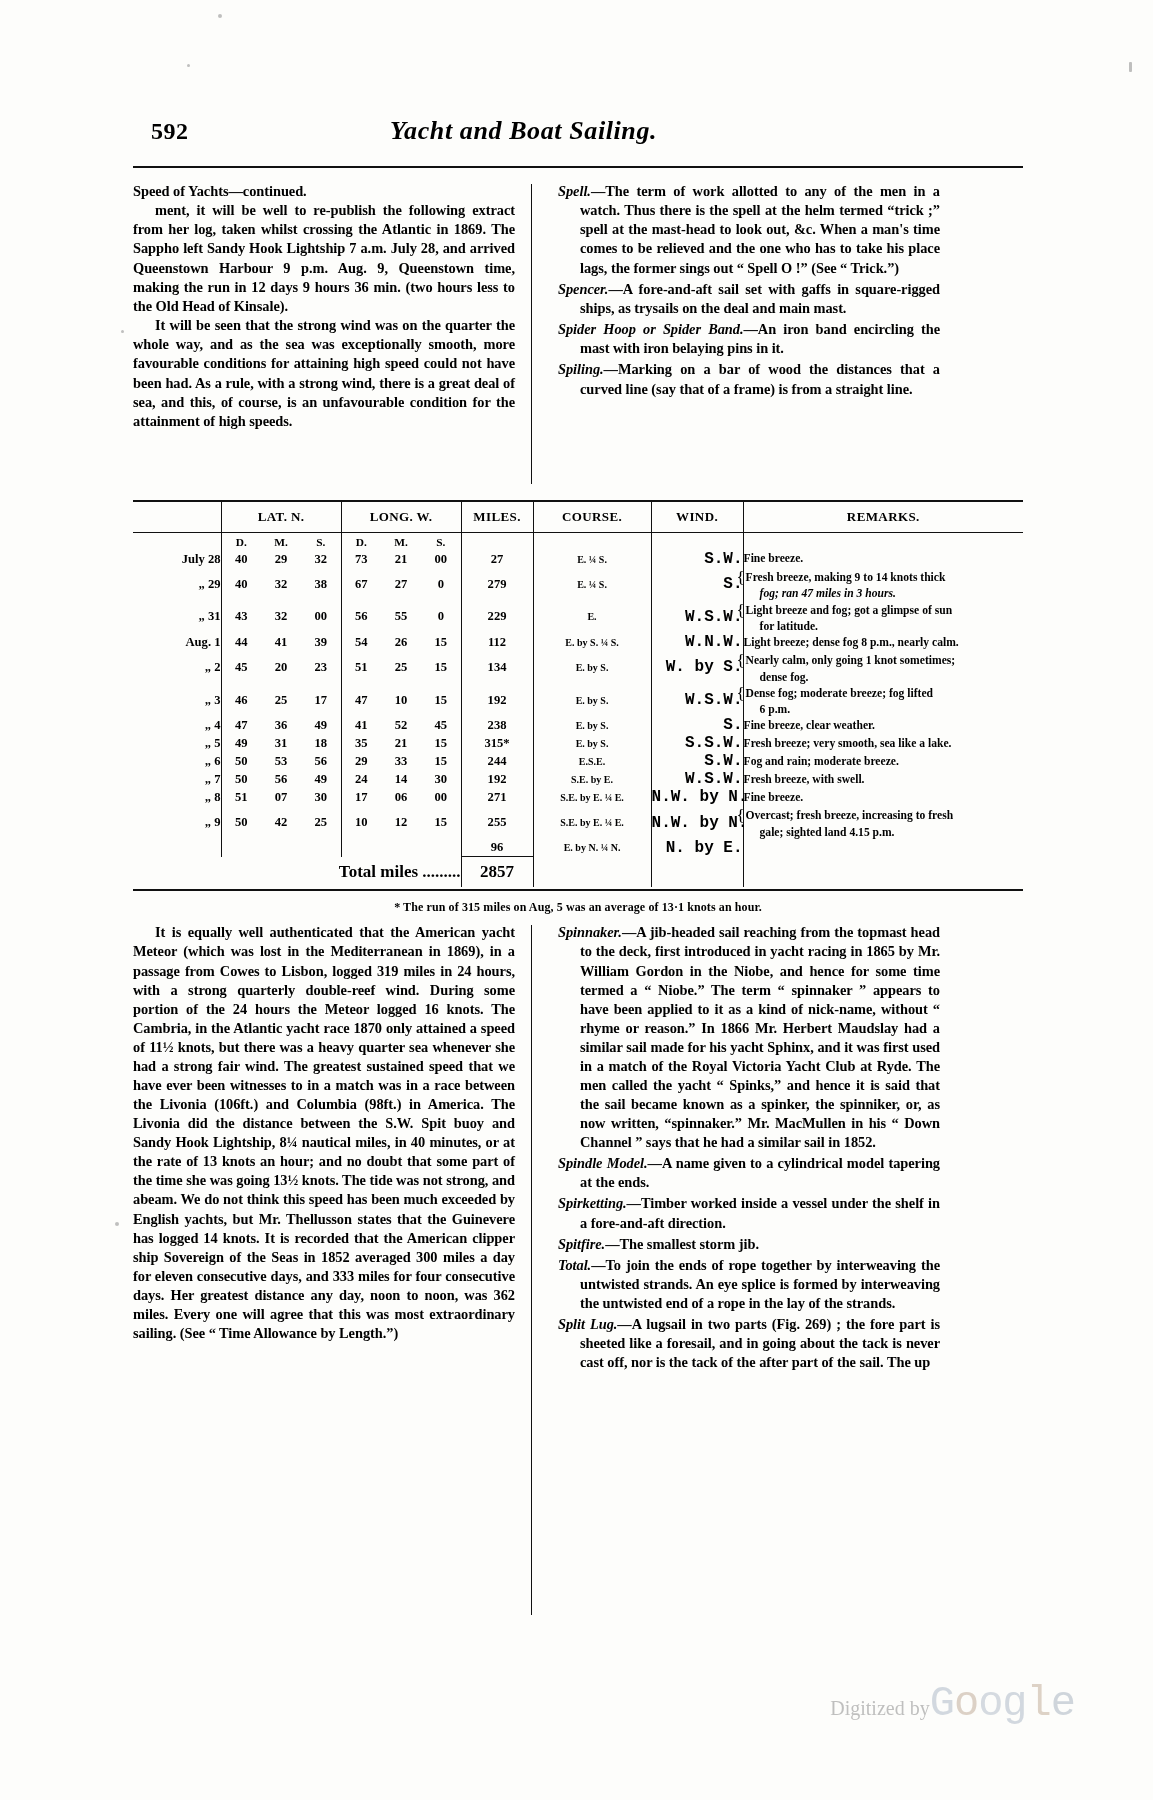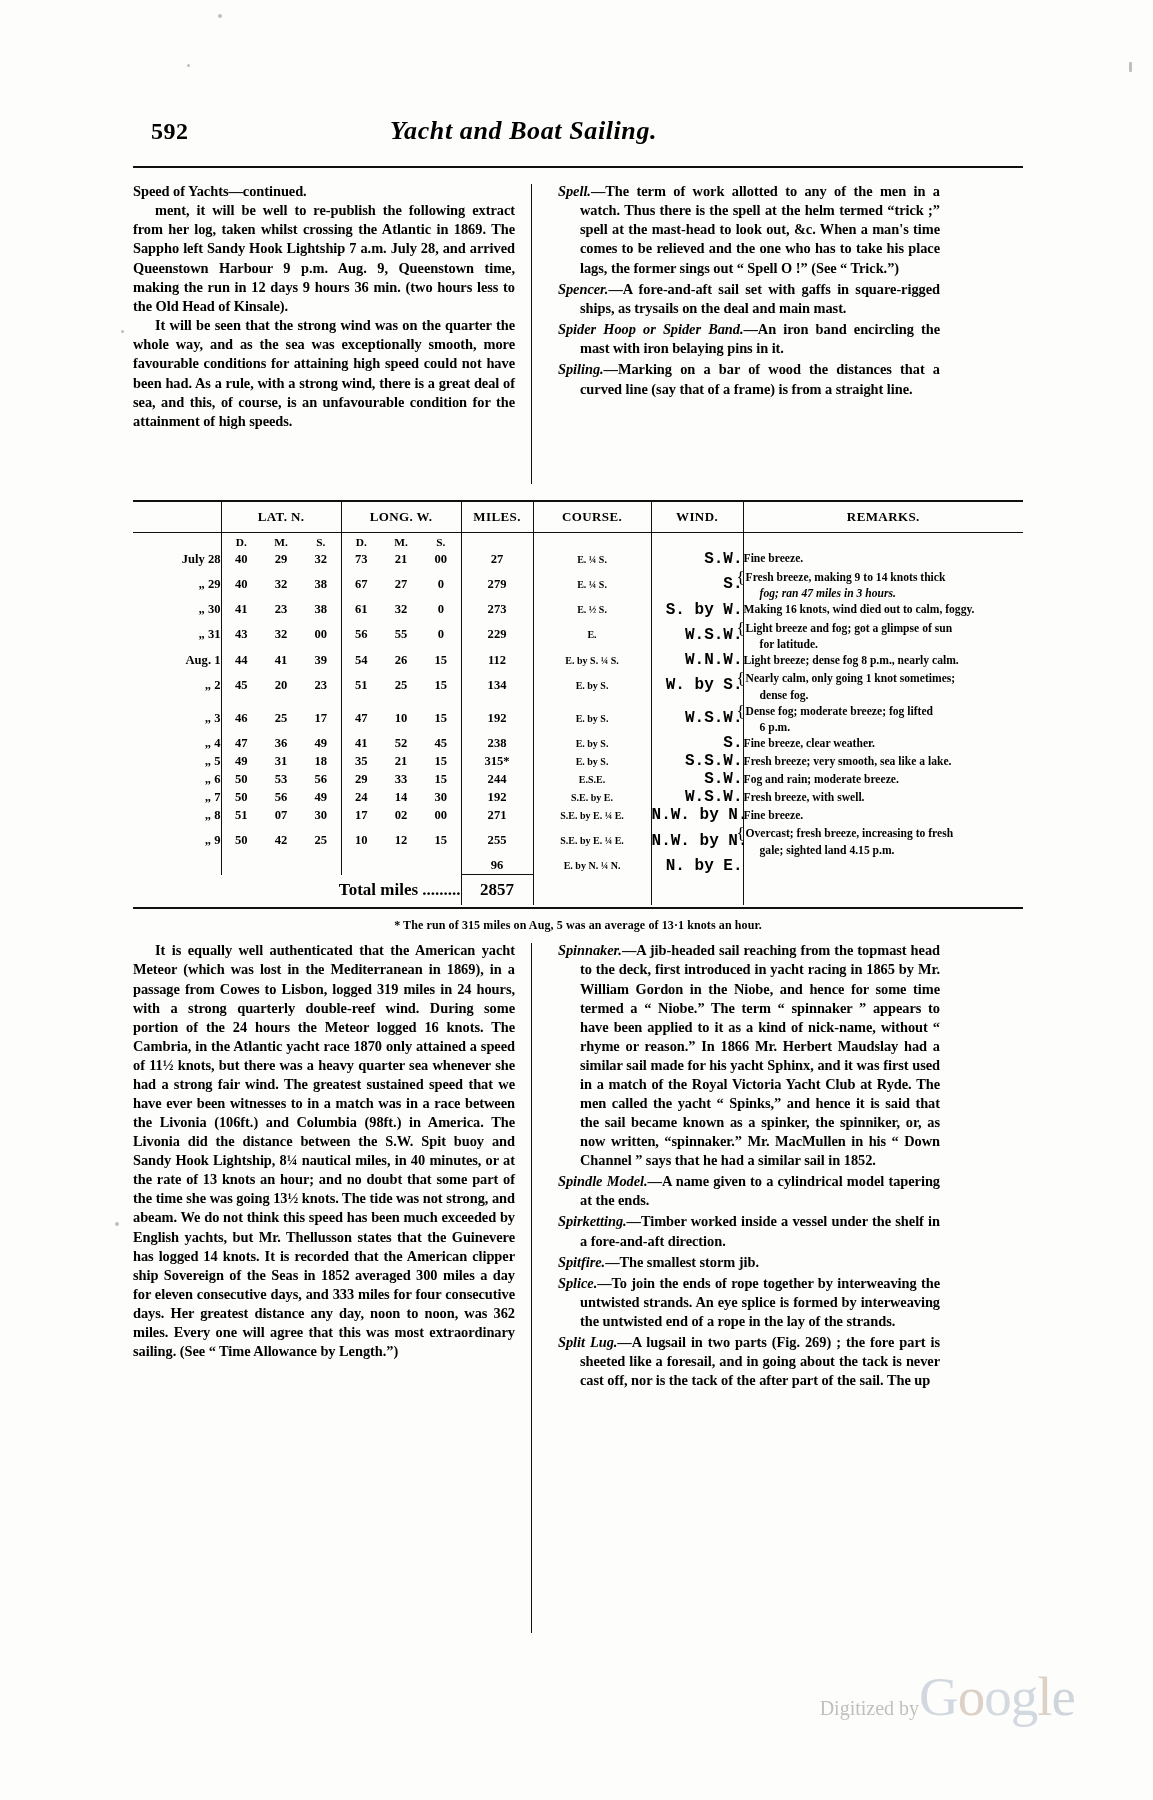--- a/index.html
+++ b/index.html
@@ -177,21 +177,21 @@
     bottom: 72px;
     display: flex;
     align-items: baseline;
     opacity: .62;
   }
   .wm-dig {
     font-size: 20px;
     color: #9a9a9a;
     font-family: "Liberation Serif", serif;
   }
-  .wm-google { font-size: 55px; letter-spacing: -1px; font-family: Liberation Serif, serif; }
+  .wm-google { font-size: 42px; letter-spacing: -1px; font-family: Liberation Mono, monospace; }
   .wm-google span { font-weight: normal; }
   .g1 { color: #b9c3cf; }
   .g2 { color: #c9b7a6; }
   .g3 { color: #bdc6d1; }
   .g4 { color: #b8c2ce; }
   .g5 { color: #cbb9a7; }
   .g6 { color: #b4bec9; }
 </style>
 </head>
 <body>
@@ -301,33 +301,20 @@
             <td class="dm">38</td>
             <td class="dm vl">67</td>
             <td class="dm">27</td>
             <td class="dm">0</td>
             <td class="miles vl">279</td>
             <td class="course vl">E. ¼ S.</td>
             <td class="wind vl">S.</td>
             <td class="remarks vl"><span class="brace">{</span><span>Fresh breeze, making 9 to 14 knots    thick</span><span class="rm2 it">fog; ran 47 miles in 3 hours.</span></td>
           </tr>
 
-          <tr class="datarow">
-            <td class="date">„   30</td>
-            <td class="dm vl">41</td>
-            <td class="dm">23</td>
-            <td class="dm">38</td>
-            <td class="dm vl">61</td>
-            <td class="dm">32</td>
-            <td class="dm">0</td>
-            <td class="miles vl">273</td>
-            <td class="course vl">E. ½ S.</td>
-            <td class="wind vl">S. by W.</td>
-            <td class="remarks vl"><span>Making 16 knots, wind died out to calm, foggy.</span></td>
-          </tr>
 
           <tr class="datarow">
             <td class="date">„   31</td>
             <td class="dm vl">43</td>
             <td class="dm">32</td>
             <td class="dm">00</td>
             <td class="dm vl">56</td>
             <td class="dm">55</td>
             <td class="dm">0</td>
             <td class="miles vl">229</td>
@@ -433,21 +420,21 @@
             <td class="wind vl">W.S.W.</td>
             <td class="remarks vl"><span>Fresh breeze, with swell.</span></td>
           </tr>
 
           <tr class="datarow">
             <td class="date">„    8</td>
             <td class="dm vl">51</td>
             <td class="dm">07</td>
             <td class="dm">30</td>
             <td class="dm vl">17</td>
-            <td class="dm">02</td>
+            <td class="dm">06</td>
             <td class="dm">00</td>
             <td class="miles vl">271</td>
             <td class="course vl">S.E. by E. ¼ E.</td>
             <td class="wind vl">N.W. by N.</td>
             <td class="remarks vl"><span>Fine breeze.</span></td>
           </tr>
 
           <tr class="datarow">
             <td class="date">„    9</td>
             <td class="dm vl">50</td>
@@ -504,21 +491,21 @@
         <div class="entry hang">
           <span class="hw">Spindle Model.</span><span>—A name given to a cylindrical model tapering at the ends.</span>
         </div>
         <div class="entry hang">
           <span class="hw">Spirketting.</span><span>—Timber worked inside a vessel under the shelf in a fore-and-aft direction.</span>
         </div>
         <div class="entry hang">
           <span class="hw">Spitfire.</span><span>—The smallest storm jib.</span>
         </div>
         <div class="entry hang">
-          <span class="hw">Splice.</span><span>—To join the ends of rope together by interweaving the untwisted strands. An eye splice is formed by interweaving the untwisted end of a rope in the lay of the strands.</span>
+          <span class="hw">Total.</span><span>—To join the ends of rope together by interweaving the untwisted strands. An eye splice is formed by interweaving the untwisted end of a rope in the lay of the strands.</span>
         </div>
         <div class="entry hang">
           <span class="hw">Split Lug.</span><span>—A lugsail in two parts (Fig. 269) ; the fore part is sheeted like a foresail, and in going about the tack is never cast off, nor is the tack of the after part of the sail. The up</span>
         </div>
       </div>
     </div>
 
   </div>
 
   <div class="watermark">

